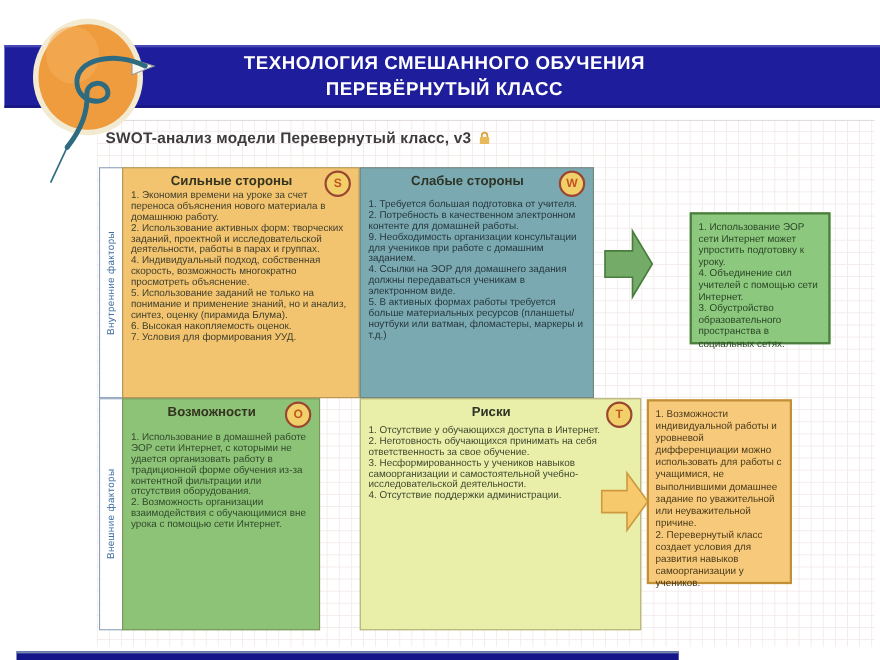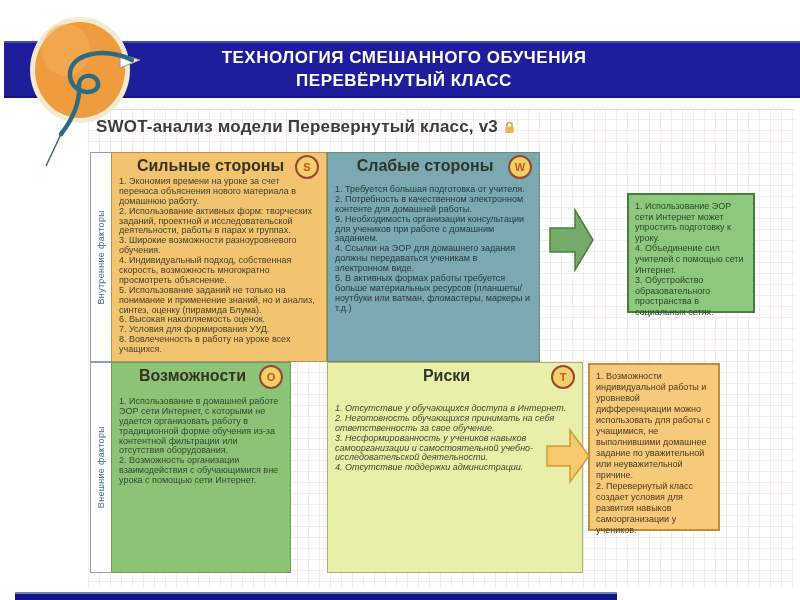--- a/index.html
+++ b/index.html
@@ -20,21 +20,21 @@
     color:#ffffff;font-weight:bold;font-size:17px;line-height:1.35;
     letter-spacing:.5px;text-align:center;white-space:nowrap;
   }
   
   .logo{position:absolute;left:16px;top:8px;width:140px;height:170px;z-index:5;}
   
   .subtitle-row{
     position:absolute;left:96px;top:117px;display:flex;align-items:center;gap:6px;
   }
   .subtitle{
-    font-weight:bold;font-size:17px;color:#3c3c3c;letter-spacing:.2px;
+    font-weight:bold;font-size:14px;color:#3c3c3c;letter-spacing:.2px;
   }
   
   .grid-area{
     position:absolute;left:88px;top:109px;width:707px;height:478px;
     border-top:1px solid #e2dcdc;
     background-image:
       linear-gradient(#f4ebeb 1px,transparent 1px),
       linear-gradient(90deg,#f4ebeb 1px,transparent 1px);
     background-size:11px 11px;
     background-position:0 31px;
@@ -55,34 +55,34 @@
   .quadrant{
     position:absolute;box-sizing:border-box;
     border:1px solid rgba(105,90,50,.45);
     padding:3px 6px 4px 7px;overflow:hidden;
   }
   .q-strengths{left:111px;top:152px;width:216px;height:210px;background:var(--strengths-bg,#f2c46f);}
   .q-weaknesses{left:327px;top:152px;width:213px;height:210px;background:var(--weaknesses-bg,#7aa9b2);}
   .q-opportunities{left:111px;top:362px;width:180px;height:211px;background:var(--opportunities-bg,#8dc377);}
   .q-risks{left:327px;top:362px;width:256px;height:211px;background:var(--risks-bg,#e9efa9);}
   .q-title{
-    text-align:center;font-weight:bold;font-size:16px;color:#33331f;
+    text-align:center;font-weight:bold;font-size:12px;color:#33331f;
     padding-right:18px;margin-top:1px;
   }
   .q-weaknesses .q-title,.q-risks .q-title{color:#2e3526;}
   .badge{
     position:absolute;right:7px;top:2px;width:20px;height:20px;border-radius:50%;
     background:var(--badge-bg,#f1d06a);border:2px solid var(--badge-ring,#9a4632);
     color:var(--badge-letter,#c35522);font-weight:bold;font-size:11px;
     display:flex;align-items:center;justify-content:center;line-height:1;
   }
   .q-items{font-size:9px;line-height:1.1;color:#3f3f2e;}
   .q-weaknesses .q-items{margin-top:10px;color:#27383c;}
   .q-opportunities .q-items{margin-top:12px;color:#32492c;}
-  .q-risks .q-items{margin-top:19px;color:#3f452e;font-style:italic;}
+  .q-risks .q-items{margin-top:6px;color:#3f452e;}
   .q-strengths .q-items{margin-top:2px;}
   .q-items .swot-item{margin:0;}
   
   .callout-arrow{position:absolute;}
   .callout-box{
     position:absolute;box-sizing:border-box;padding:6px 5px 4px 6px;
     font-size:9px;line-height:1.18;
   }
   .callout-top{
     left:590px;top:193px;width:128px;height:120px;
@@ -137,26 +137,24 @@
 <div class="axis-label axis-external">
   <span>Внешние факторы</span>
 </div>
 
 <div class="quadrant q-strengths">
   <div class="q-title">Сильные стороны</div>
   <div class="badge">S</div>
   <div class="q-items">
       <div class="swot-item">1. Экономия времени на уроке за счет переноса объяснения нового материала в домашнюю работу.</div>
       <div class="swot-item">2. Использование активных форм: творческих заданий, проектной и исследовательской деятельности, работы в парах и группах.</div>
-      <div class="swot-item">3. Широкие возможности разноуровневого обучения.</div>
       <div class="swot-item">4. Индивидуальный подход, собственная скорость, возможность многократно просмотреть объяснение.</div>
       <div class="swot-item">5. Использование заданий не только на понимание и применение знаний, но и анализ, синтез, оценку (пирамида Блума).</div>
       <div class="swot-item">6. Высокая накопляемость оценок.</div>
       <div class="swot-item">7. Условия для формирования УУД.</div>
-      <div class="swot-item">8. Вовлеченность в работу на уроке всех учащихся.</div>
     </div>
 </div>
 
 <div class="quadrant q-weaknesses">
   <div class="q-title">Слабые стороны</div>
   <div class="badge">W</div>
   <div class="q-items">
       <div class="swot-item">1. Требуется большая подготовка от учителя.</div>
       <div class="swot-item">2. Потребность в качественном электронном контенте для домашней работы.</div>
       <div class="swot-item">9. Необходимость организации консультации для учеников при работе с домашним заданием.</div>

